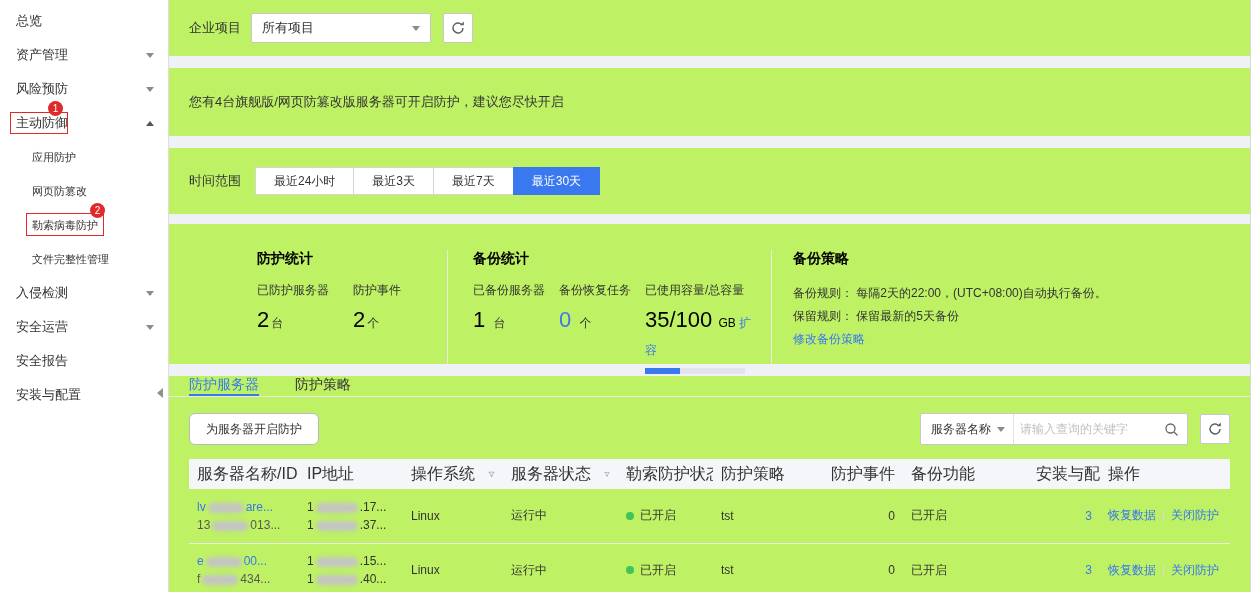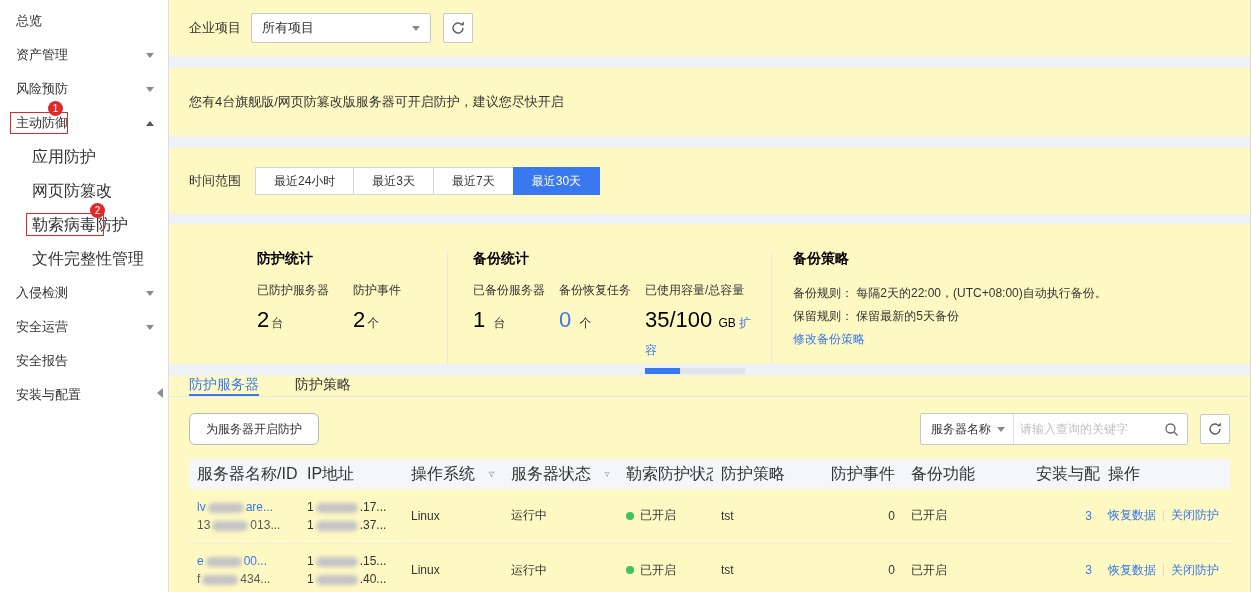--- a/index.html
+++ b/index.html
@@ -3,31 +3,31 @@
 <meta charset="utf-8">
 <style>
   * { margin:0; padding:0; box-sizing:border-box; }
   html,body { width:1251px; height:592px; overflow:hidden; }
   body { font-family:"Liberation Sans","DejaVu Sans",sans-serif; font-size:12px; color:#333; background:#fff; }
   .app { display:flex; width:1251px; height:592px; border-right:1px solid #d9d9d9; }
 
   
   .sidebar { width:169px; min-width:169px; background:#fff; border-right:1px solid #dedede; position:relative; padding-top:4px; }
   .side-item { height:34px; display:flex; align-items:center; padding:0 14px 0 16px; font-size:13px; color:#333; cursor:pointer; }
-  .side-item.sub { padding-left:32px; font-size:16px; }
+  .side-item.sub { padding-left:32px; font-size:11px; }
   .side-item .spacer { flex:1; }
   .tri-down { width:0;height:0;border-left:4px solid transparent;border-right:4px solid transparent;border-top:5px solid #8a8a8a; }
   .tri-up { width:0;height:0;border-left:4px solid transparent;border-right:4px solid transparent;border-bottom:5px solid #555; }
   .collapse-handle { position:absolute; right:5px; top:388px; width:0; height:0; border-top:5px solid transparent; border-bottom:5px solid transparent; border-right:6px solid #8f8f8f; cursor:pointer; }
   .anno-box { position:absolute; border:1px solid #e02a2a; pointer-events:none; z-index:2; }
   .anno-badge { position:absolute; width:15px; height:15px; border-radius:50%; background:#e02a2a; color:#fff; font-size:10px; display:flex; align-items:center; justify-content:center; z-index:3; }
 
   
   .main { flex:1; height:100%; background:#eef1f6; display:flex; flex-direction:column; overflow:hidden; }
-  .card { background:#fef9c3; }
+  .card { background:#bef264; }
   .card-top { height:56px; display:flex; align-items:center; padding-left:20px; margin-bottom:12px; }
   .card-notice { height:68px; display:flex; align-items:center; padding-left:20px; margin-bottom:12px; font-size:13px; color:#333; }
   .card-time { height:66px; display:flex; align-items:center; padding-left:20px; margin-bottom:10px; }
   .card-stats { height:140px; display:flex; padding:26px 20px 0 65px; margin-bottom:12px; }
   .card-table { flex:1; display:flex; flex-direction:column; overflow:hidden; }
 
   .top-label { font-size:13px; color:#333; }
   .select { width:180px; height:30px; border:1px solid #c8c8c8; border-radius:2px; display:flex; align-items:center; justify-content:space-between; padding:0 10px; margin-left:10px; background:#fff; font-size:13px; cursor:pointer; }
   .icon-btn { width:30px; height:30px; border:1px solid #c8c8c8; border-radius:2px; margin-left:12px; display:flex; align-items:center; justify-content:center; background:#fff; cursor:pointer; }
 

